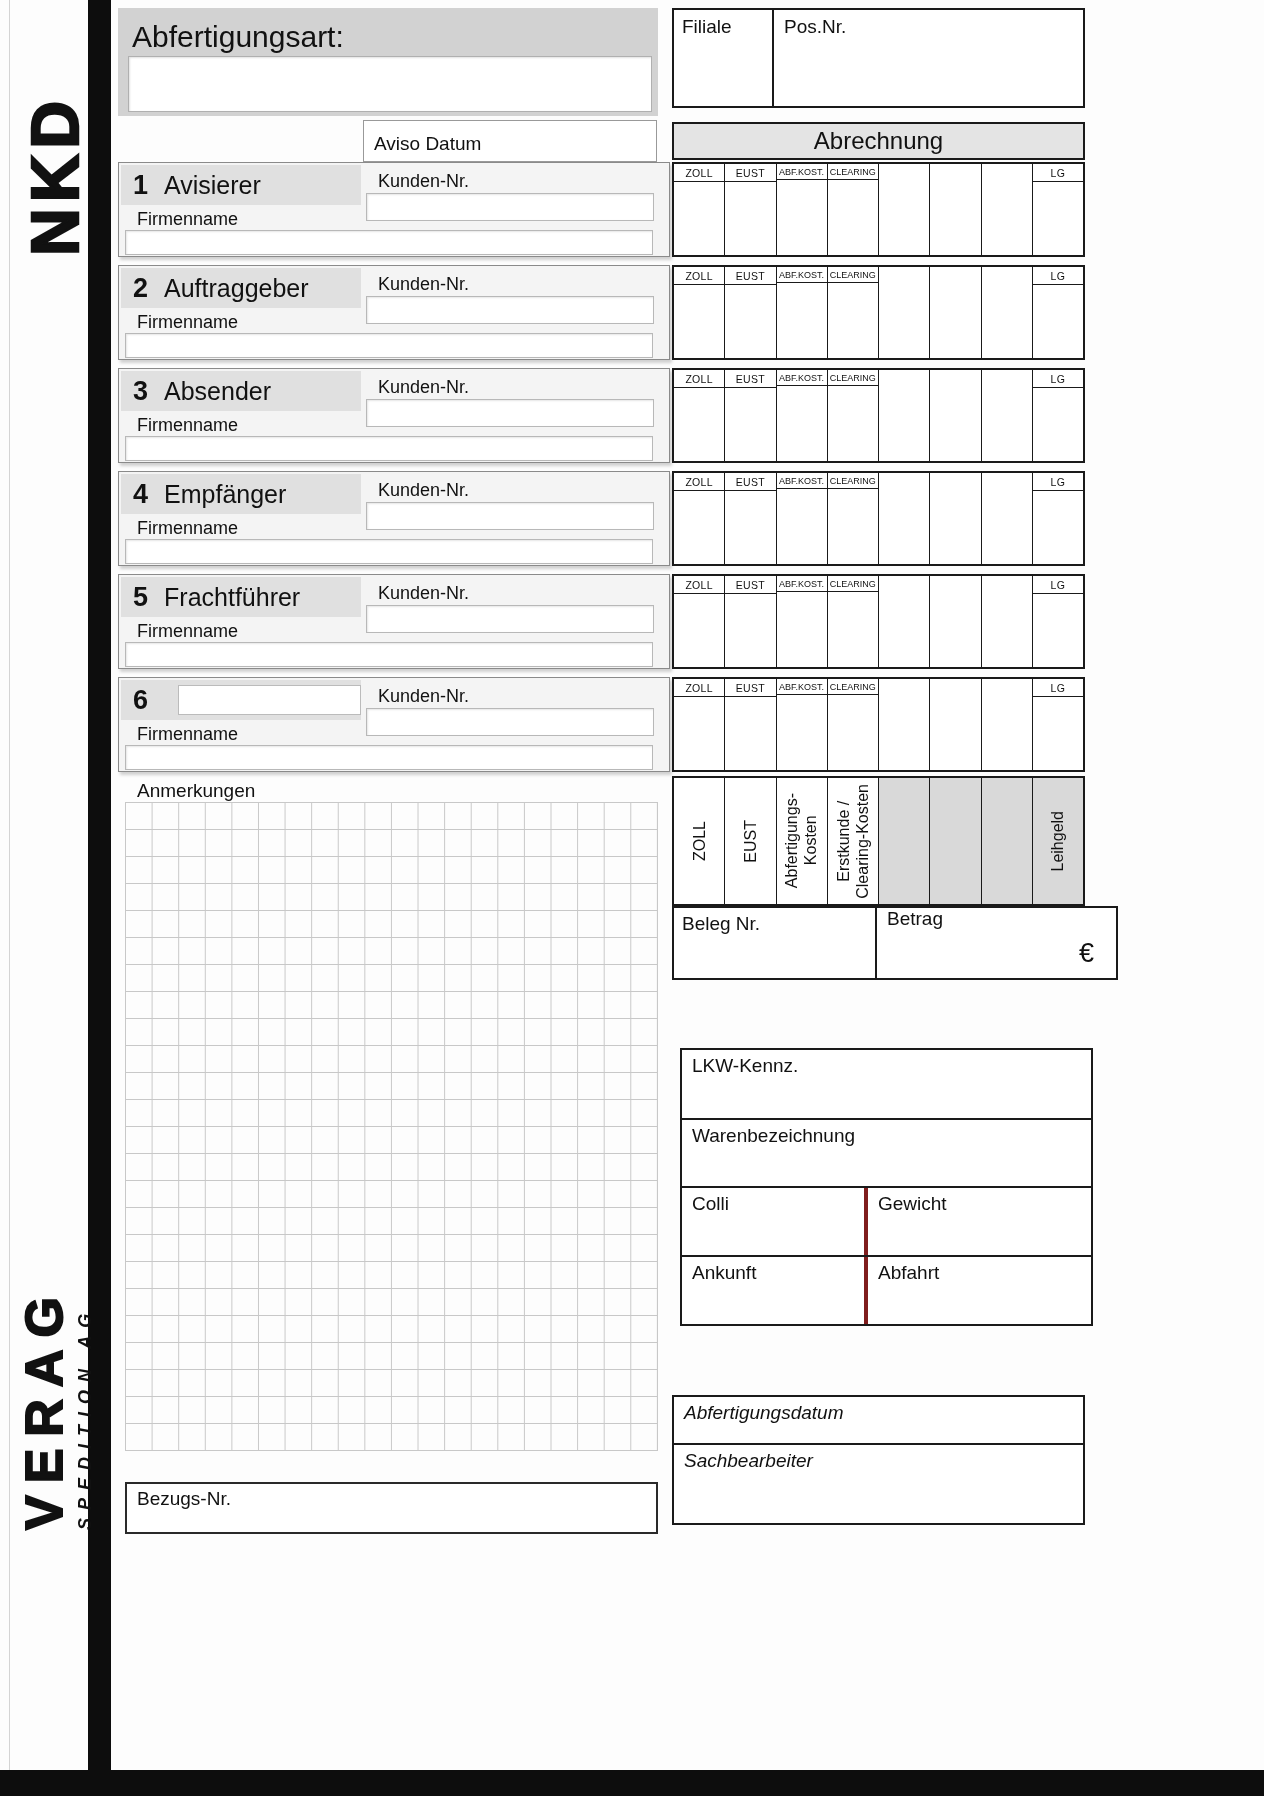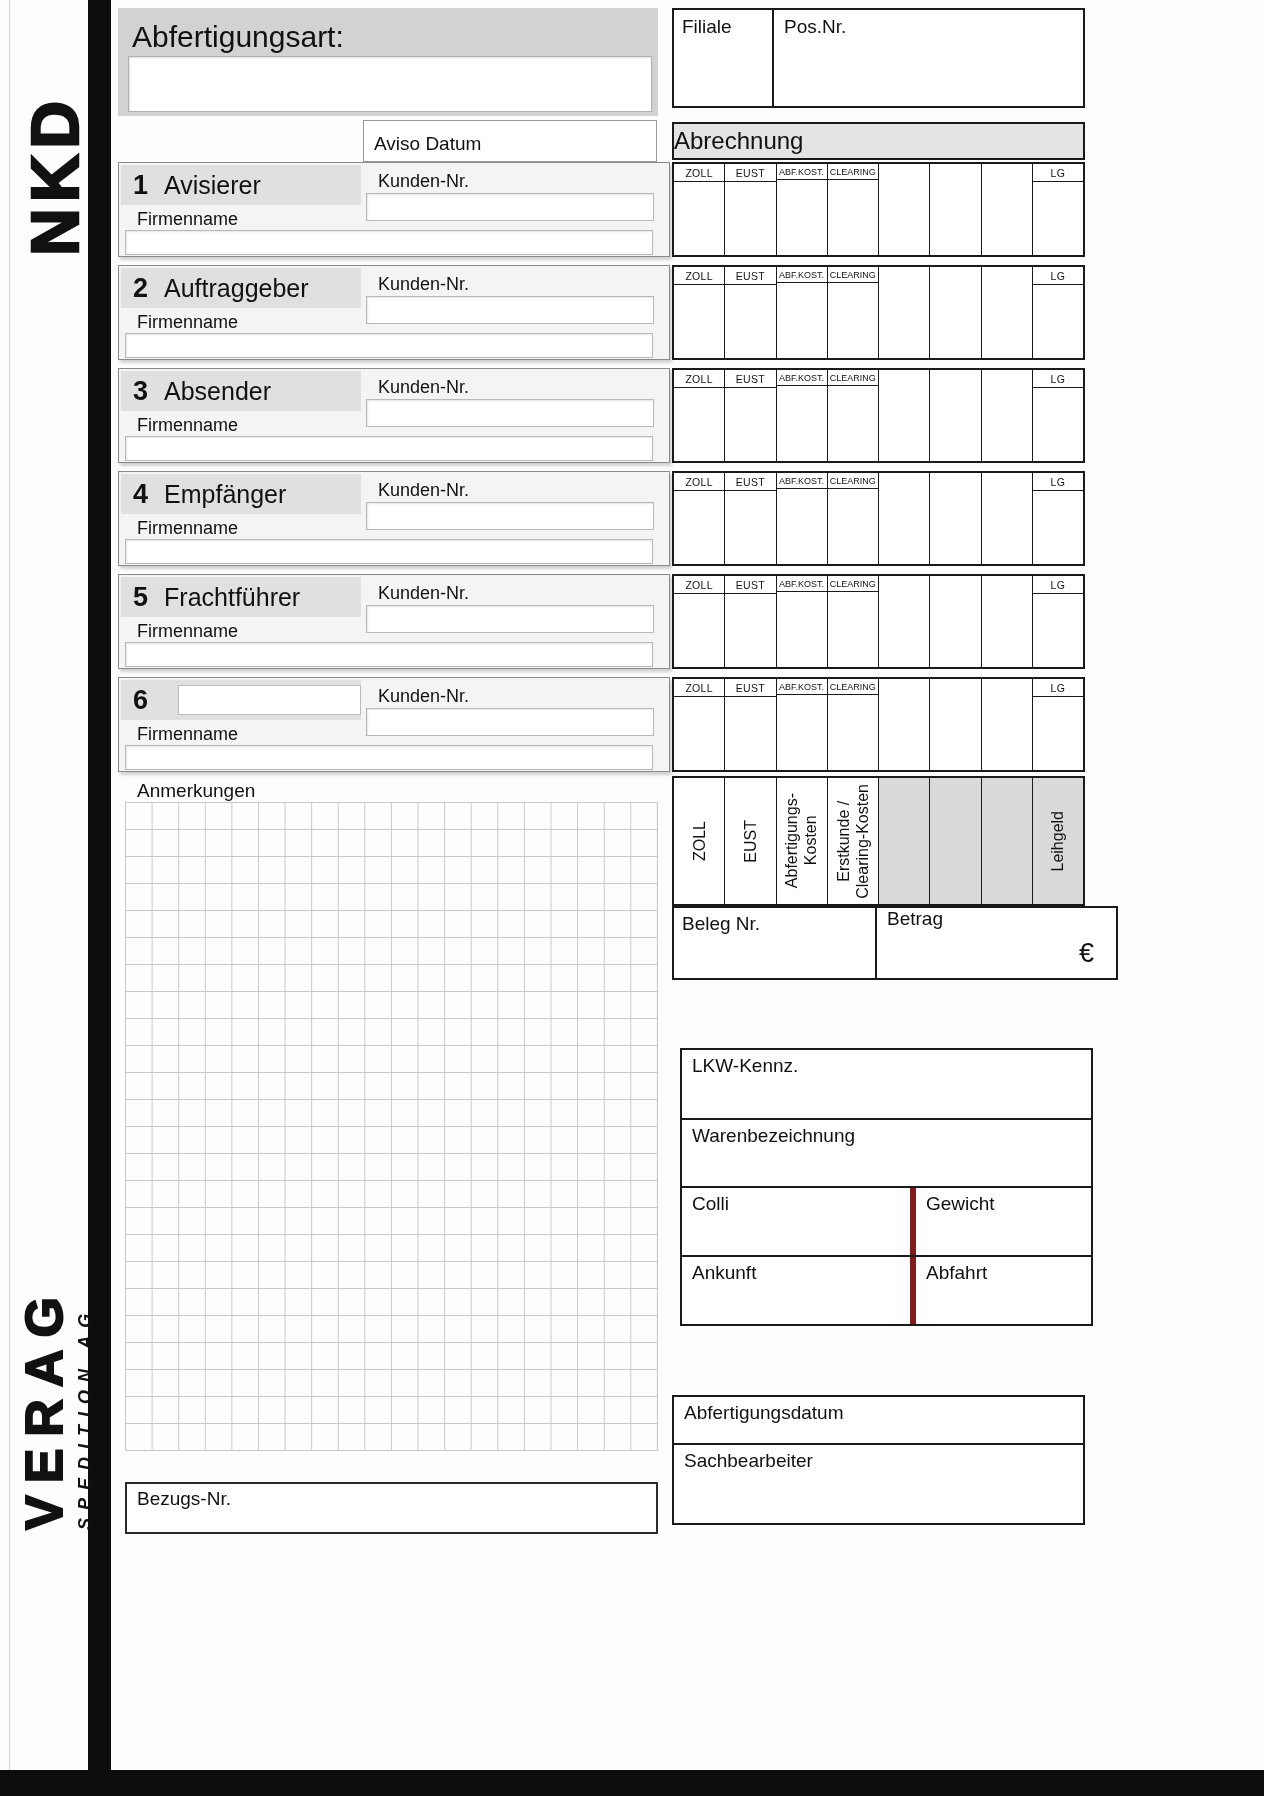--- a/index.html
+++ b/index.html
@@ -33,21 +33,21 @@
   .filiale-cell { width: 100px; border-right: 2px solid #1a1a1a; padding: 6px 8px; font-size: 19px; }
   .posnr-cell { flex: 1; padding: 6px 10px; font-size: 19px; }
 
   
   .aviso-box { position:absolute; left: 363px; top: 120px; width: 294px; height: 42px;
     border: 1px solid #999; background: #fff; padding: 12px 10px; font-size: 19px; }
 
   
   .abrech-hdr { position:absolute; left: 672px; top: 122px; width: 413px; height: 38px;
     border: 2px solid #1a1a1a; background: #e4e4e4; display: flex; align-items: center;
-    font-size: 24px; }
+    justify-content: center; font-size: 24px; }
 
   
   .party { position:absolute; left: 118px; width: 552px; height: 95px; background: #f4f4f4;
     border: 1px solid #8a8a8a; box-shadow: 2px 3px 3px rgba(0,0,0,0.18); }
   .party .band { position: absolute; left: 2px; top: 2px; width: 240px; height: 40px;
     background: #e0e0e0; display: flex; align-items: center; }
   .party .num { font-size: 27px; font-weight: 700; margin-left: 12px; }
   .party .title { font-size: 25px; margin-left: 16px; white-space: nowrap; }
   .party .band-blank { margin-left: 14px; width: 190px; height: 30px; background: #fff; border: 1px solid #bbb; }
   .party .kn-lbl { position: absolute; left: 259px; top: 8px; font-size: 18px; }
@@ -82,26 +82,26 @@
   .beleg-cell { width: 203px; border-right: 2px solid #1a1a1a; padding: 5px 8px; font-size: 19px; position: relative; }
   .betrag-cell { flex: 1; padding: 0 10px; font-size: 19px; position: relative; }
   .euro { position: absolute; right: 22px; top: 30px; font-size: 27px; }
 
   
   .ship-group { position:absolute; left: 680px; top: 1048px; width: 413px; border: 2px solid #1a1a1a; background: #fff; }
   .ship-row { display: flex; border-top: 2px solid #1a1a1a; }
   .ship-row:first-child { border-top: none; }
   .cell { padding: 5px 10px; font-size: 19px; }
   .full { flex: 1; }
-  .half-l { width: 234px; border-right: 6px solid #7f1d1d; }
+  .half-l { width: 186px; border-right: 4px solid #7f1d1d; }
   .half-r { flex: 1; }
   .h68 { height: 68px; } .h69 { height: 69px; }
 
   
-  .date-group { position:absolute; left: 672px; top: 1395px; width: 413px; border: 2px solid #1a1a1a; background: #fff; }
+  .date-group { position:absolute; left: 672px; top: 1395px; width: 413px; border: 2px solid #1a1a1a; background: #fff; font-style: italic; }
   .date-row { border-top: 2px solid #1a1a1a; }
   .date-row:first-child { border-top: none; }
   .h46 { height: 46px; } .h80 { height: 80px; }
 
   
   .anm-lbl { position:absolute; left: 137px; top: 780px; font-size: 19px; }
   .grid { position:absolute; left: 125px; top: 802px; width: 533px; height: 649px;
     background-image: linear-gradient(to right, #c8c8c8 1px, transparent 1px),
                       linear-gradient(to bottom, #c8c8c8 1px, transparent 1px);
     background-size: 26.6px 27px;

